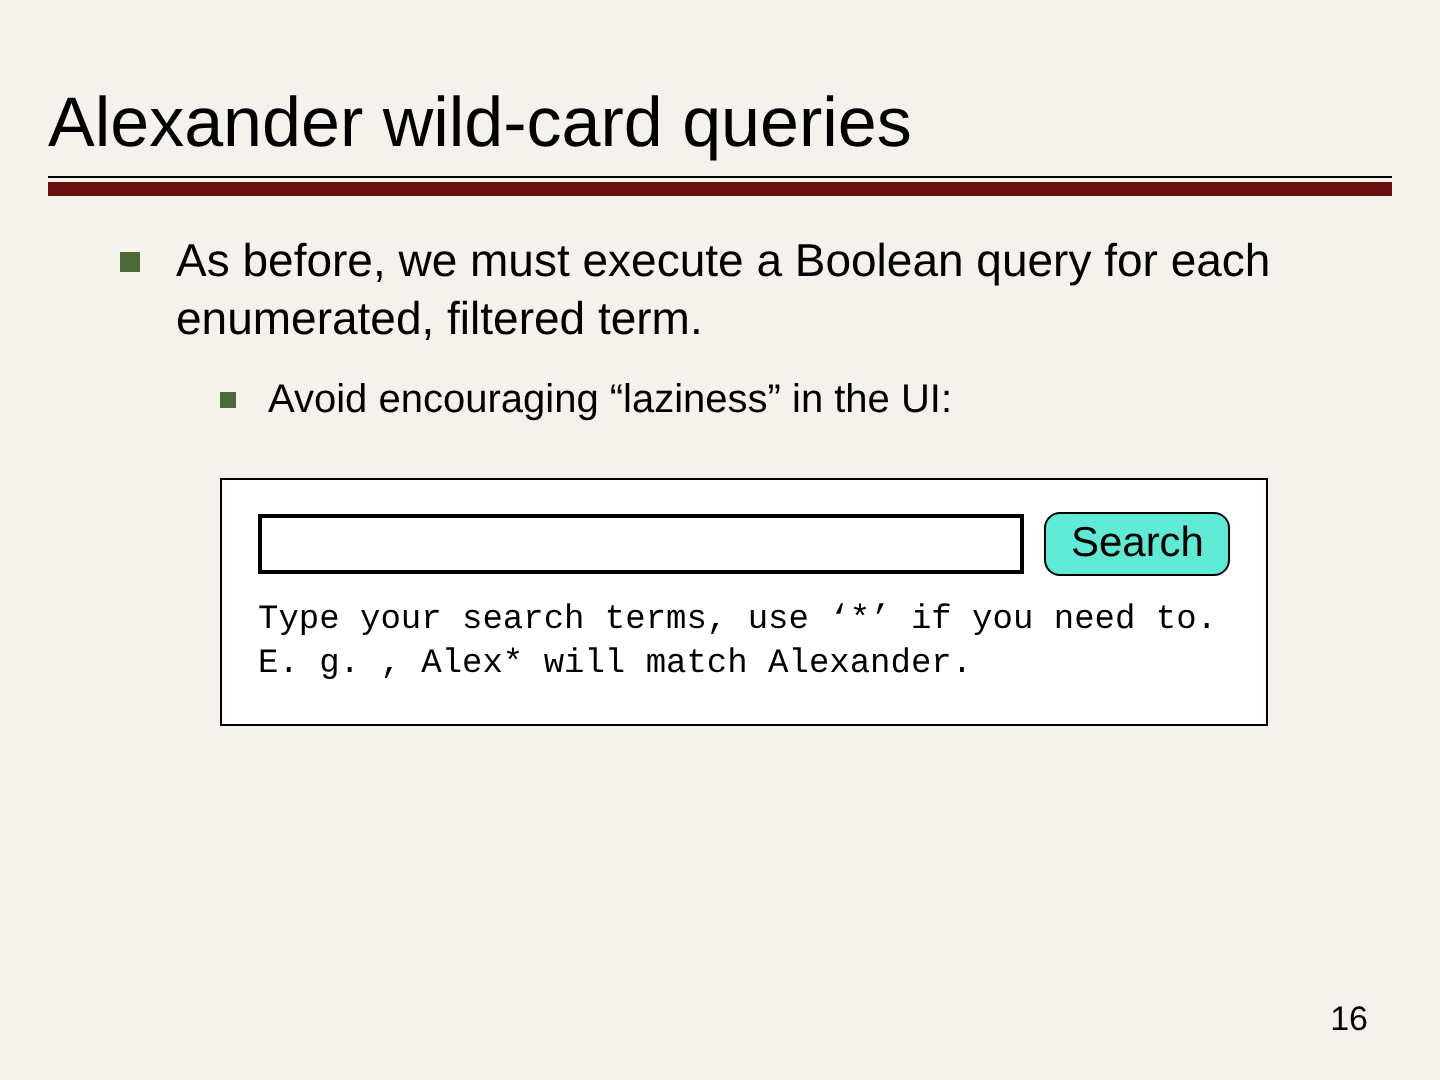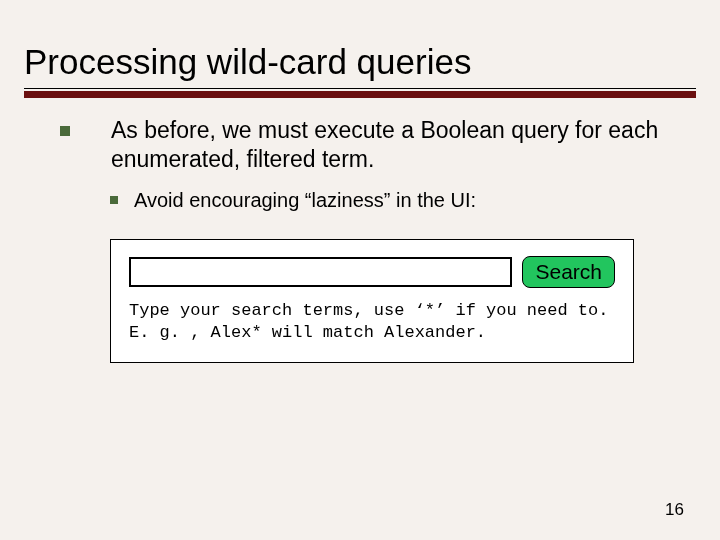--- a/index.html
+++ b/index.html
@@ -35,21 +35,20 @@
     height: 7px;
     background: #6a0f0f;
   }
   .content {
     padding: 18px 36px 0 60px;
   }
   .bullet-row {
     display: flex;
     align-items: flex-start;
     margin-bottom: 4px;
-    gap: 23px;
   }
   .bullet {
     width: 10px;
     height: 10px;
     background: #4a6a3a;
     flex: 0 0 10px;
     margin-top: 10px;
     margin-right: 18px;
   }
   .bullet-text {
@@ -93,21 +92,21 @@
     border: 2px solid #000;
     background: #fff;
     box-sizing: border-box;
     font-size: 16px;
     padding: 0 6px;
   }
   .search-button {
     height: 32px;
     padding: 0 12px;
     font-size: 21px;
-    background: #22c55e;
+    background: #5eead4;
     border: 1px solid #000;
     border-radius: 8px;
     box-sizing: border-box;
     cursor: pointer;
     font-family: inherit;
     line-height: 30px;
   }
   .hint {
     font-size: 17px;
     line-height: 1.3;
@@ -119,21 +118,21 @@
     bottom: 20px;
     font-size: 17px;
   }
 </style>
 </head>
 <body>
 
 <div class="slide">
 
   <div class="title-wrap">
-    <h1 class="title">Processing wild-card queries</h1>
+    <h1 class="title">Alexander wild-card queries</h1>
     <div class="title-underline"></div>
     <div class="title-bar"></div>
   </div>
 
   <div class="content">
 
     <div class="bullet-row">
       <div class="bullet"></div>
       <div class="bullet-text">As before, we must execute a Boolean query for each enumerated, filtered term.</div>
     </div>

